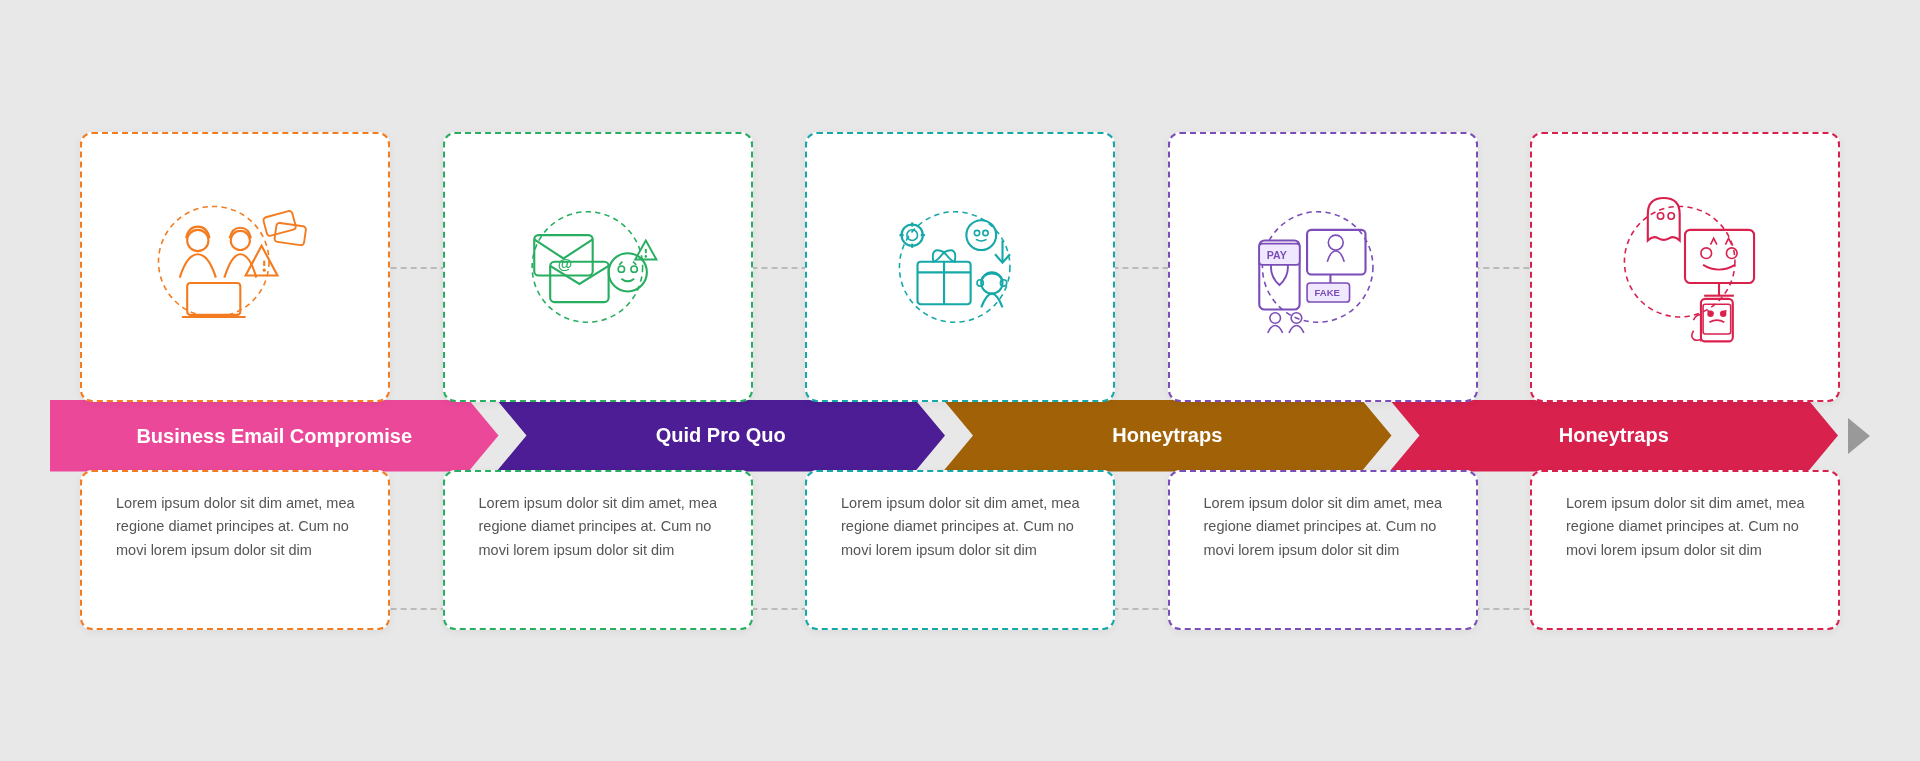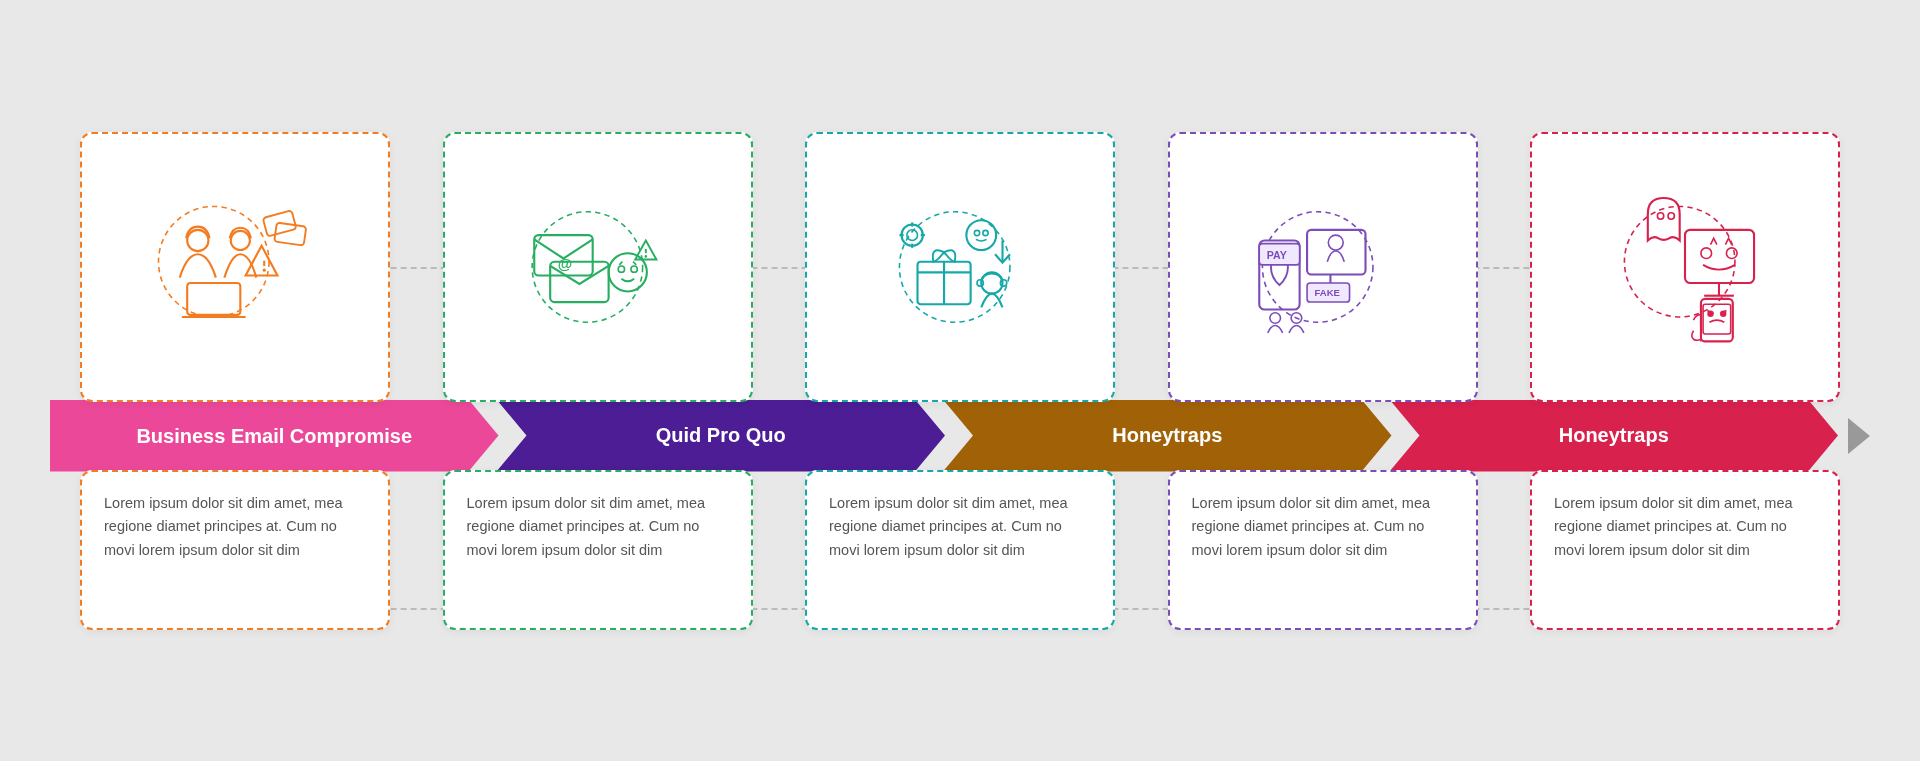--- a/index.html
+++ b/index.html
@@ -127,20 +127,21 @@
       position: relative;
       z-index: 1;
       box-shadow: 0 2px 8px rgba(0,0,0,0.06);
       border: 1px solid #eee;
     }
 
     .text-card p {
       font-size: 14.5px;
       color: #555;
       line-height: 1.65;
+      margin-left: 12px;
     }
 
     
     .icon-card {
       border: 2px dashed #ccc;
       background: white;
     }
     .text-card {
       border: 2px dashed #ccc;
       background: white;

